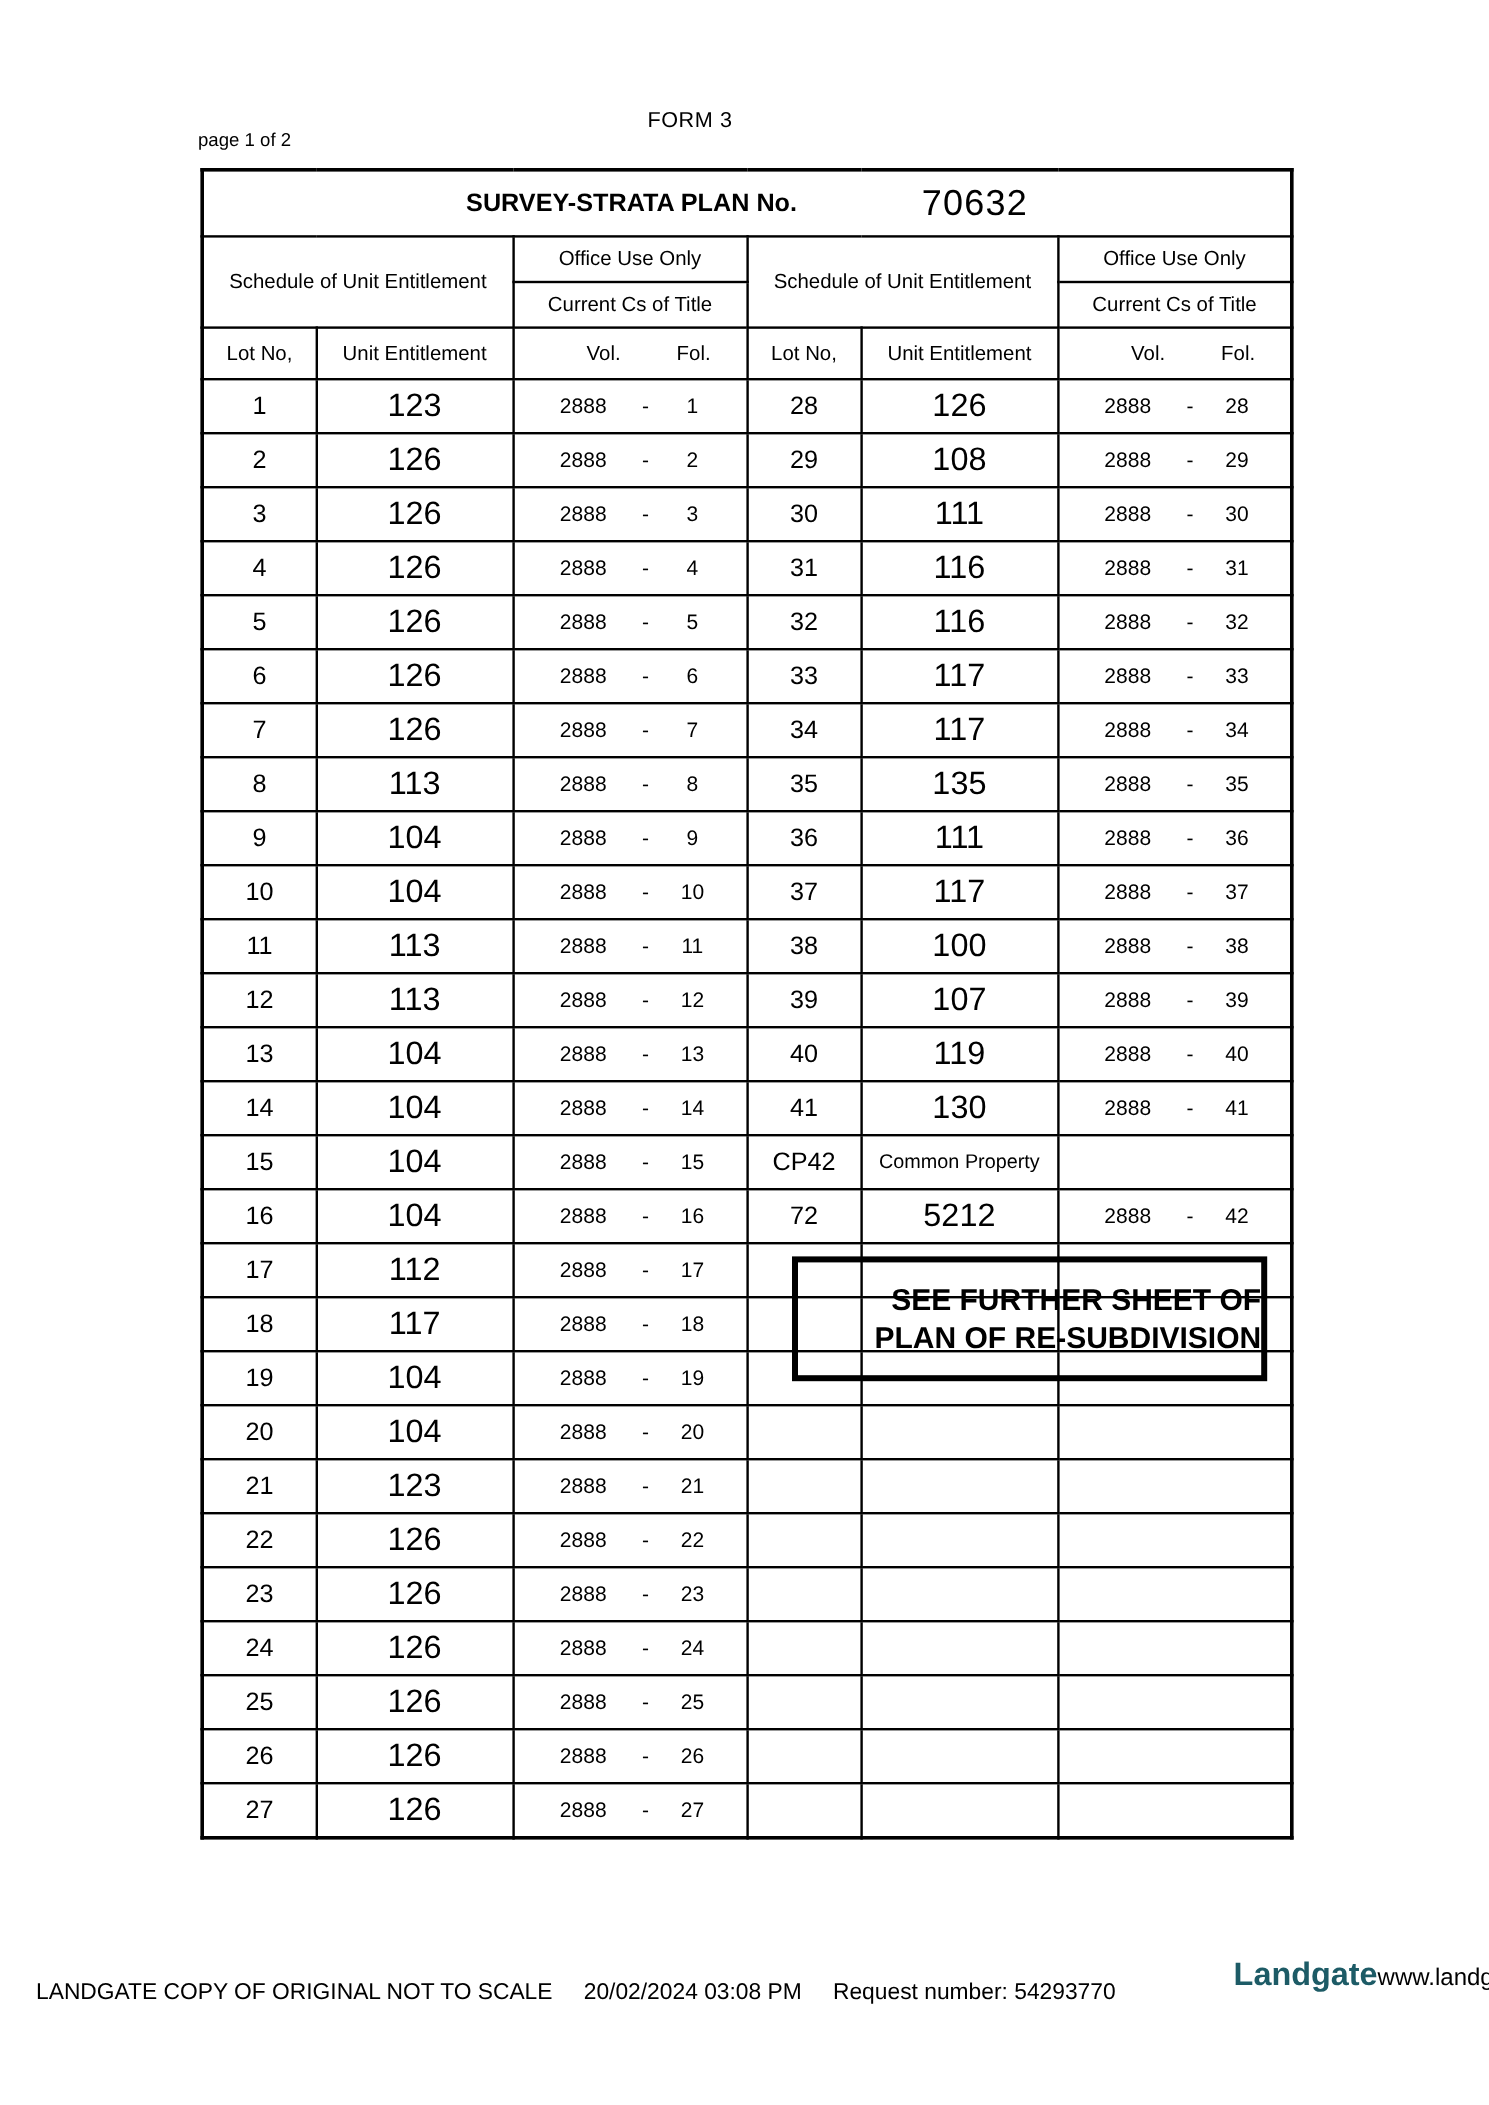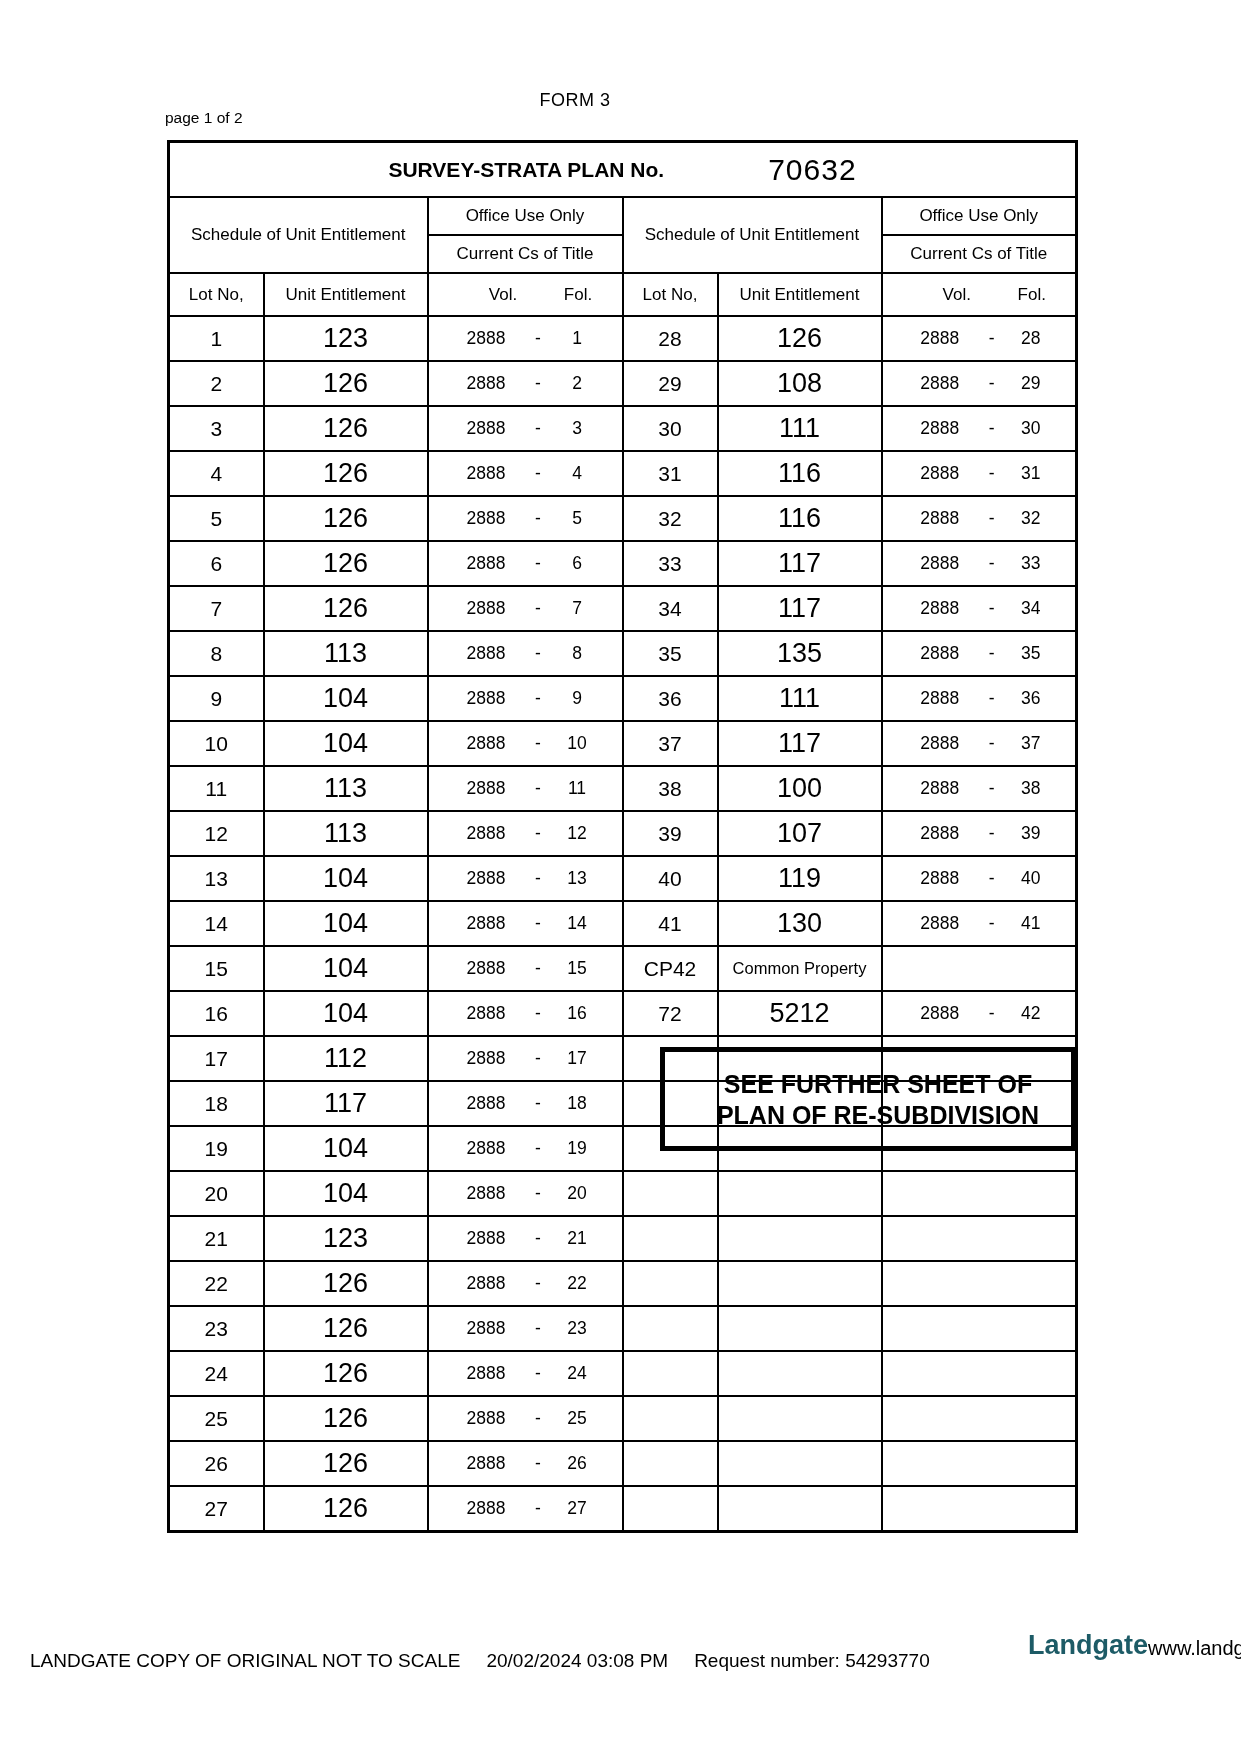--- a/index.html
+++ b/index.html
@@ -29,21 +29,21 @@
   td.c-vf{font-size:17.5px;}
   .vf-flex{display:flex;justify-content:center;align-items:center;}
   .ch-vol{width:106px;text-align:center;display:inline-block;}
   .ch-fol{width:44px;text-align:center;display:inline-block;}
   .vf-vol{width:70px;text-align:center;display:inline-block;}
   .vf-dash{width:34px;text-align:center;display:inline-block;}
   .vf-fol{width:44px;text-align:center;display:inline-block;}
 
   .stamp{position:absolute;top:1047px;left:660px;width:386px;height:94px;
     border:5px solid #000;display:flex;flex-direction:column;justify-content:center;
-    align-items:center;gap:1px;background:transparent;padding-left:20px;}
+    align-items:flex-end;gap:1px;background:transparent;}
   .stamp div{font-size:25px;font-weight:bold;letter-spacing:0px;line-height:1.2;
     white-space:nowrap;}
 
   .continued{position:absolute;top:1480px;left:167px;width:908px;text-align:center;
     font-size:18px;}
 
   .footer-line{position:absolute;top:1650px;left:30px;display:flex;gap:26px;
     font-size:19px;white-space:nowrap;}
   .logo-block{position:absolute;top:1616px;left:1028px;width:178px;
     display:flex;align-items:center;}

